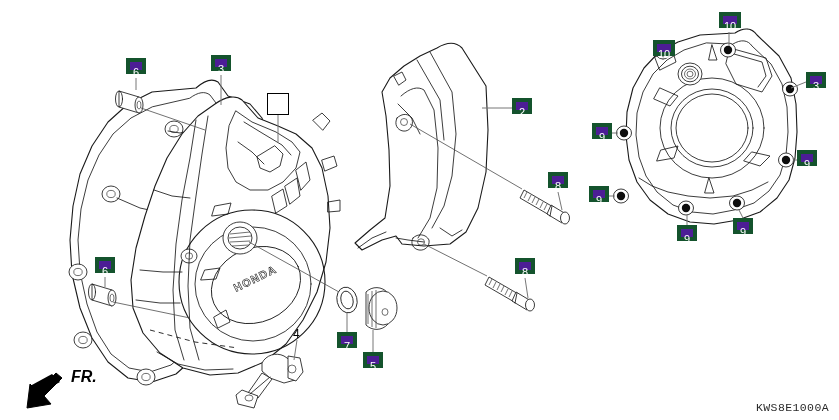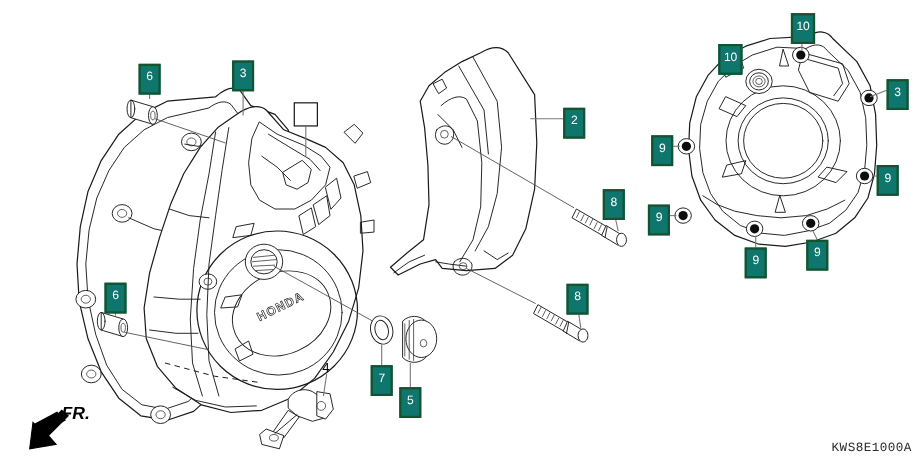--- a/index.html
+++ b/index.html
@@ -17,23 +17,23 @@
     overflow: hidden;
   }
   #art {
     position: absolute;
     left: 0; top: 0;
     width: 839px; height: 420px;
   }
   
   .callout {
     position: absolute;
-    width: 20px; height: 28px;
-    background: #0f766e;
-    border: 2px solid #14532d;
+    width: 20px; height: 16px;
+    background: #4c1d95;
+    border: 4px solid #14532d;
     color: #ffffff;
     font-size: 11px;
     line-height: 20px;
     text-align: center;
     font-family: "Liberation Sans", sans-serif;
     box-sizing: border-box;
     letter-spacing: -0.2px;
   }
   .callout.wide { width: 22px; }
   .callout.blank {
@@ -382,17 +382,17 @@
   <div class="callout" style="left:797px; top:150px;">9</div>
 
   <div class="callout" style="left:589px; top:186px;">9</div>
 
   <div class="callout" style="left:677px; top:225px;">9</div>
 
   <div class="callout" style="left:733px; top:218px;">9</div>
 
   <div class="plainnum" style="left:293px; top:327px;">4</div>
 
-  <div class="frlabel" style="left:56px; top:368px;">FR.</div>
+  <div class="frlabel" style="left:71px; top:368px;">FR.</div>
 
   <div class="partno">KWS8E1000A</div>
 
 </div>
 
 </body></html>

